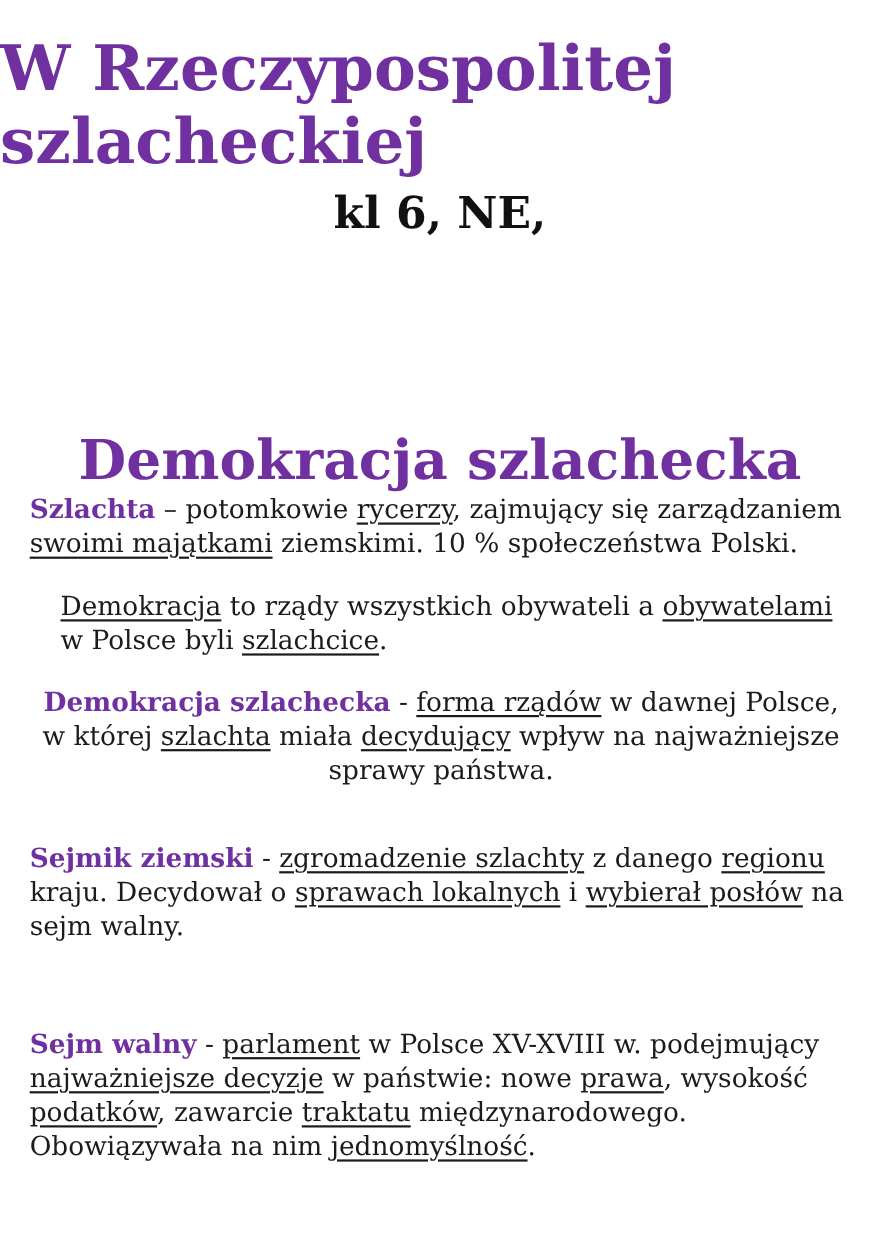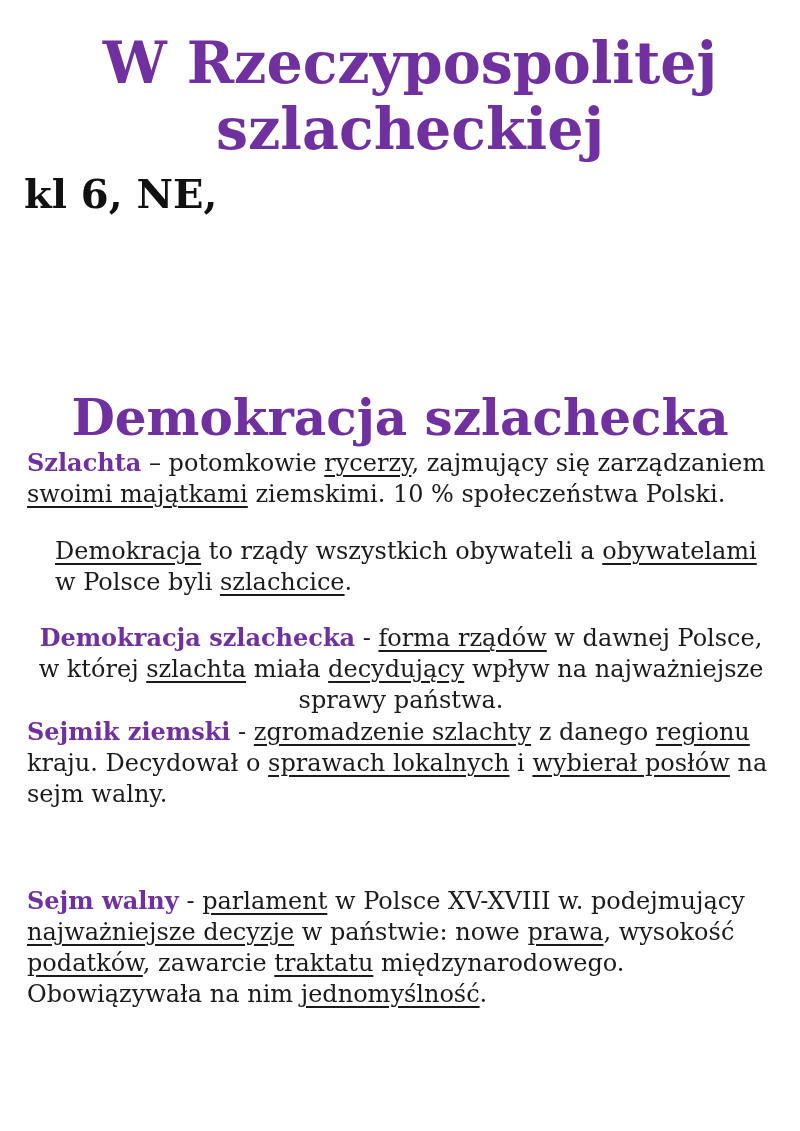--- a/index.html
+++ b/index.html
@@ -16,57 +16,55 @@
     font-family:"DejaVu Serif", serif;
     color:var(--ink);
   }
   .page{
     width:800px;
     height:1131px;
     position:relative;
   }
   .title{
     margin-top:30px;
-    text-align:center;
+    text-align:left;
     color:var(--purple);
     font-weight:bold;
     font-size:57px;
     line-height:66px;
     letter-spacing:0px;
-    margin-left:20px;
   }
   .subtitle{
     margin-top:4px;
-    text-align:left;
+    text-align:center;
     color:#111111;
     font-weight:bold;
     font-size:40px;
     line-height:55px;
-    margin-left:24px;
   }
   .section-heading{
     margin-top:168px;
     text-align:center;
     color:var(--purple);
     font-weight:bold;
     font-size:50px;
     line-height:58px;
   }
   .content{
     padding:0 25px 0 27px;
     font-size:24px;
     line-height:31px;
   }
   .content p{
     margin:0;
   }
   .content p:nth-of-type(1){ }
   .content p:nth-of-type(2){ margin-top:26px;margin-left:28px; }
   .content p:nth-of-type(3){ margin-top:24px;text-align:center; }
-  .content p:nth-of-type(4){ }
+  .content p:nth-of-type(4){ margin-top:48px; }
   .content p:nth-of-type(5){ margin-top:75px; }
   .seg-term{
     color:var(--purple);
     font-weight:bold;
   }
   .seg-underline{
     text-decoration:underline;
     text-decoration-thickness:2px;
     text-underline-offset:4px;
   }

